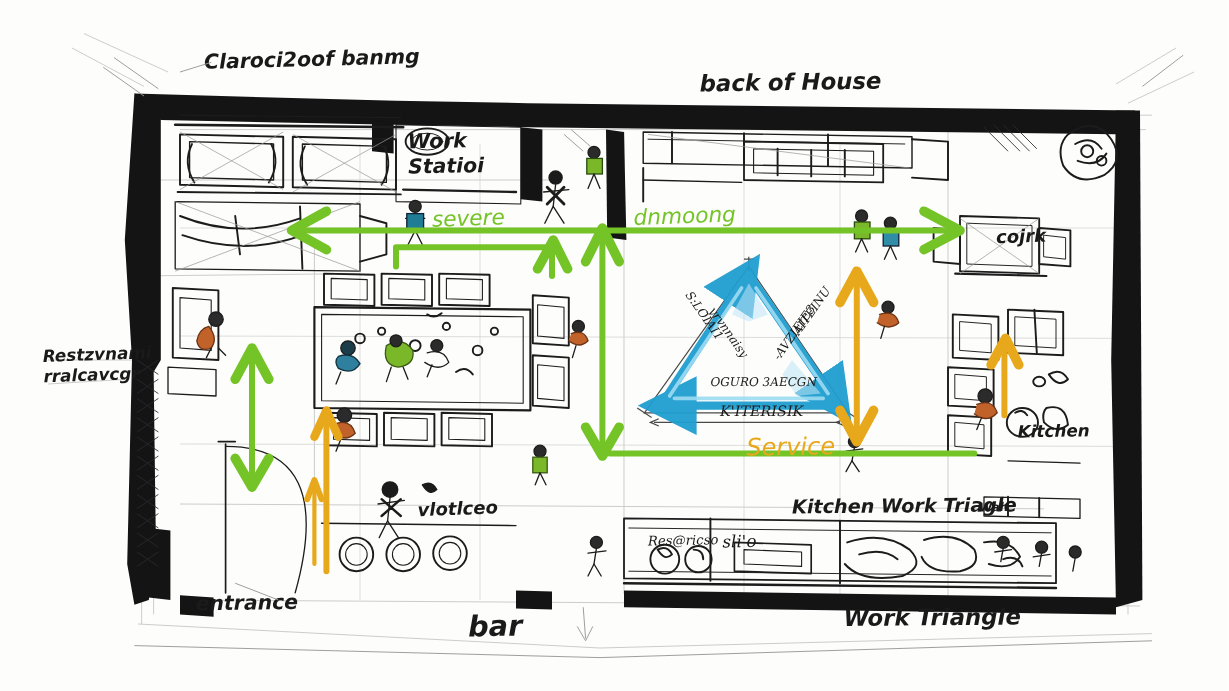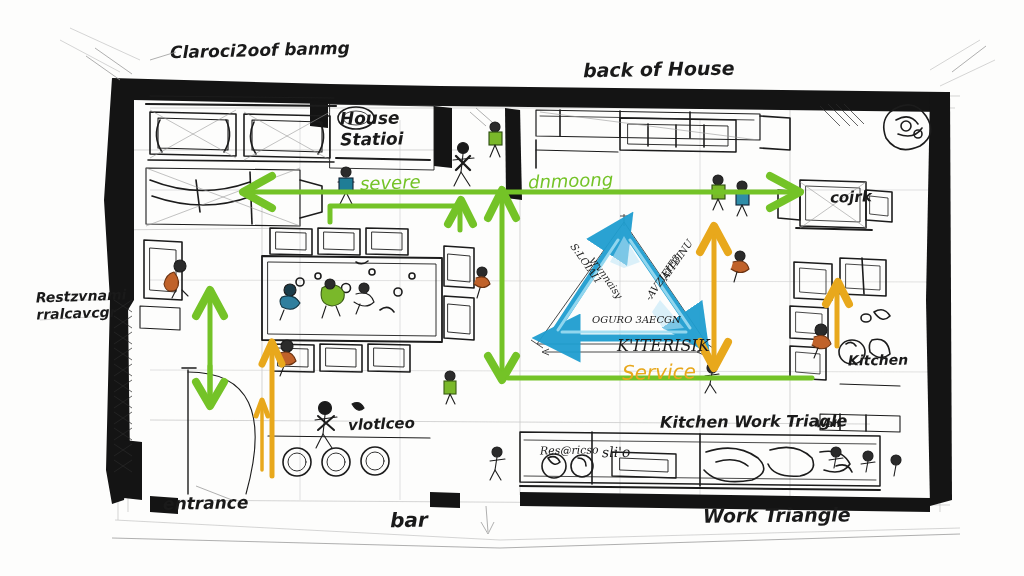--- a/index.html
+++ b/index.html
@@ -466,21 +466,21 @@
     <path d="M262 470 L262 402" stroke-width="3.5"></path>
     <path d="M256 416 L262 400 L268 416" stroke-width="5"></path>
   </g>
 </svg>
 
 <div class="lbl ink" style="left:170px;top:40px;font-size:17px;transform:rotate(-1.5deg);">Claroci2oof banmg</div>
 
 <div class="lbl ink" style="left:583px;top:58px;font-size:19px;transform:rotate(-1deg);">back of House</div>
 
 <div class="lbl ink" style="left:340px;top:108px;font-size:17px;line-height:1.25;transform:rotate(-1deg);">
-  <span>House</span><br>
+  <span>Work</span><br>
   <span>Statioi</span>
 </div>
 
 <div class="lbl ink" style="left:36px;top:288px;font-size:14px;line-height:1.2;transform:rotate(-2deg);">
   <span>Restzvnami</span><br>
   <span>rralcavcgr</span>
 </div>
 
 <div class="lbl green" style="left:360px;top:172px;font-size:18px;transform:rotate(-2deg);">severe</div>
 
@@ -493,33 +493,33 @@
 <div class="lbl ink" style="left:848px;top:352px;font-size:14px;transform:rotate(-1deg);">Kitchen</div>
 
 <div class="lbl ink" style="left:348px;top:415px;font-size:15px;transform:rotate(-2deg);">vlotlceo</div>
 
 <div class="lbl ink" style="left:660px;top:412px;font-size:16px;transform:rotate(-0.5deg);">Kitchen Work Triagle</div>
 
 <div class="lbl ink" style="left:816px;top:418px;font-size:10px;transform:rotate(-1deg);text-align:right;">Wah</div>
 
 <div class="lbl ink" style="left:163px;top:493px;font-size:17px;transform:rotate(-1deg);">entrance</div>
 
-<div class="lbl ink" style="left:390px;top:508px;font-size:20px;transform:rotate(-1deg);">bar</div>
+<div class="lbl ink" style="left:390px;top:508px;font-size:24px;transform:rotate(-1deg);">bar</div>
 
 <div class="lbl ink" style="left:703px;top:504px;font-size:19px;transform:rotate(-0.5deg);">Work Triangle</div>
 
 <div class="lbl scribble" style="left:540px;top:444px;font-size:11px;transform:rotate(-1deg);">Res@ricso</div>
 <div class="lbl scribble" style="left:602px;top:444px;font-size:14px;transform:rotate(-1deg);">sli'o</div>
 
 <div class="lbl scribble" style="left:563px;top:258px;font-size:10px;transform:rotate(55deg);">S:LOIAI1</div>
 <div class="lbl scribble" style="left:582px;top:272px;font-size:10px;transform:rotate(55deg);">yrvnnaisy</div>
 <div class="lbl scribble" style="left:654px;top:254px;font-size:10px;transform:rotate(-55deg);">AITEINU</div>
 <div class="lbl scribble" style="left:636px;top:272px;font-size:10px;transform:rotate(-55deg);">-AVZIEIE3</div>
 <div class="lbl scribble" style="left:592px;top:314px;font-size:10px;">OGURO 3AECGN</div>
-<div class="lbl scribble" style="left:600px;top:336px;font-size:16px;margin-left:17px;">K'ITERISIK</div>
+<div class="lbl scribble" style="left:600px;top:336px;font-size:12px;">K'ITERISIK</div>
 
 <svg class="layer" viewBox="0 0 1024 576">
   <g stroke="#9a9a9a" stroke-width="0.8" fill="none">
     <path d="M86 56 L120 80"></path>
         <path d="M95 48 L132 74"></path>
     <path d="M986 46 L952 72"></path>
     <path d="M470 112 L486 126"></path>
         <path d="M476 108 L492 122"></path>
     <path d="M112 538 L500 548 L960 534"></path>
     <path d="M486 506 L488 532"></path>

